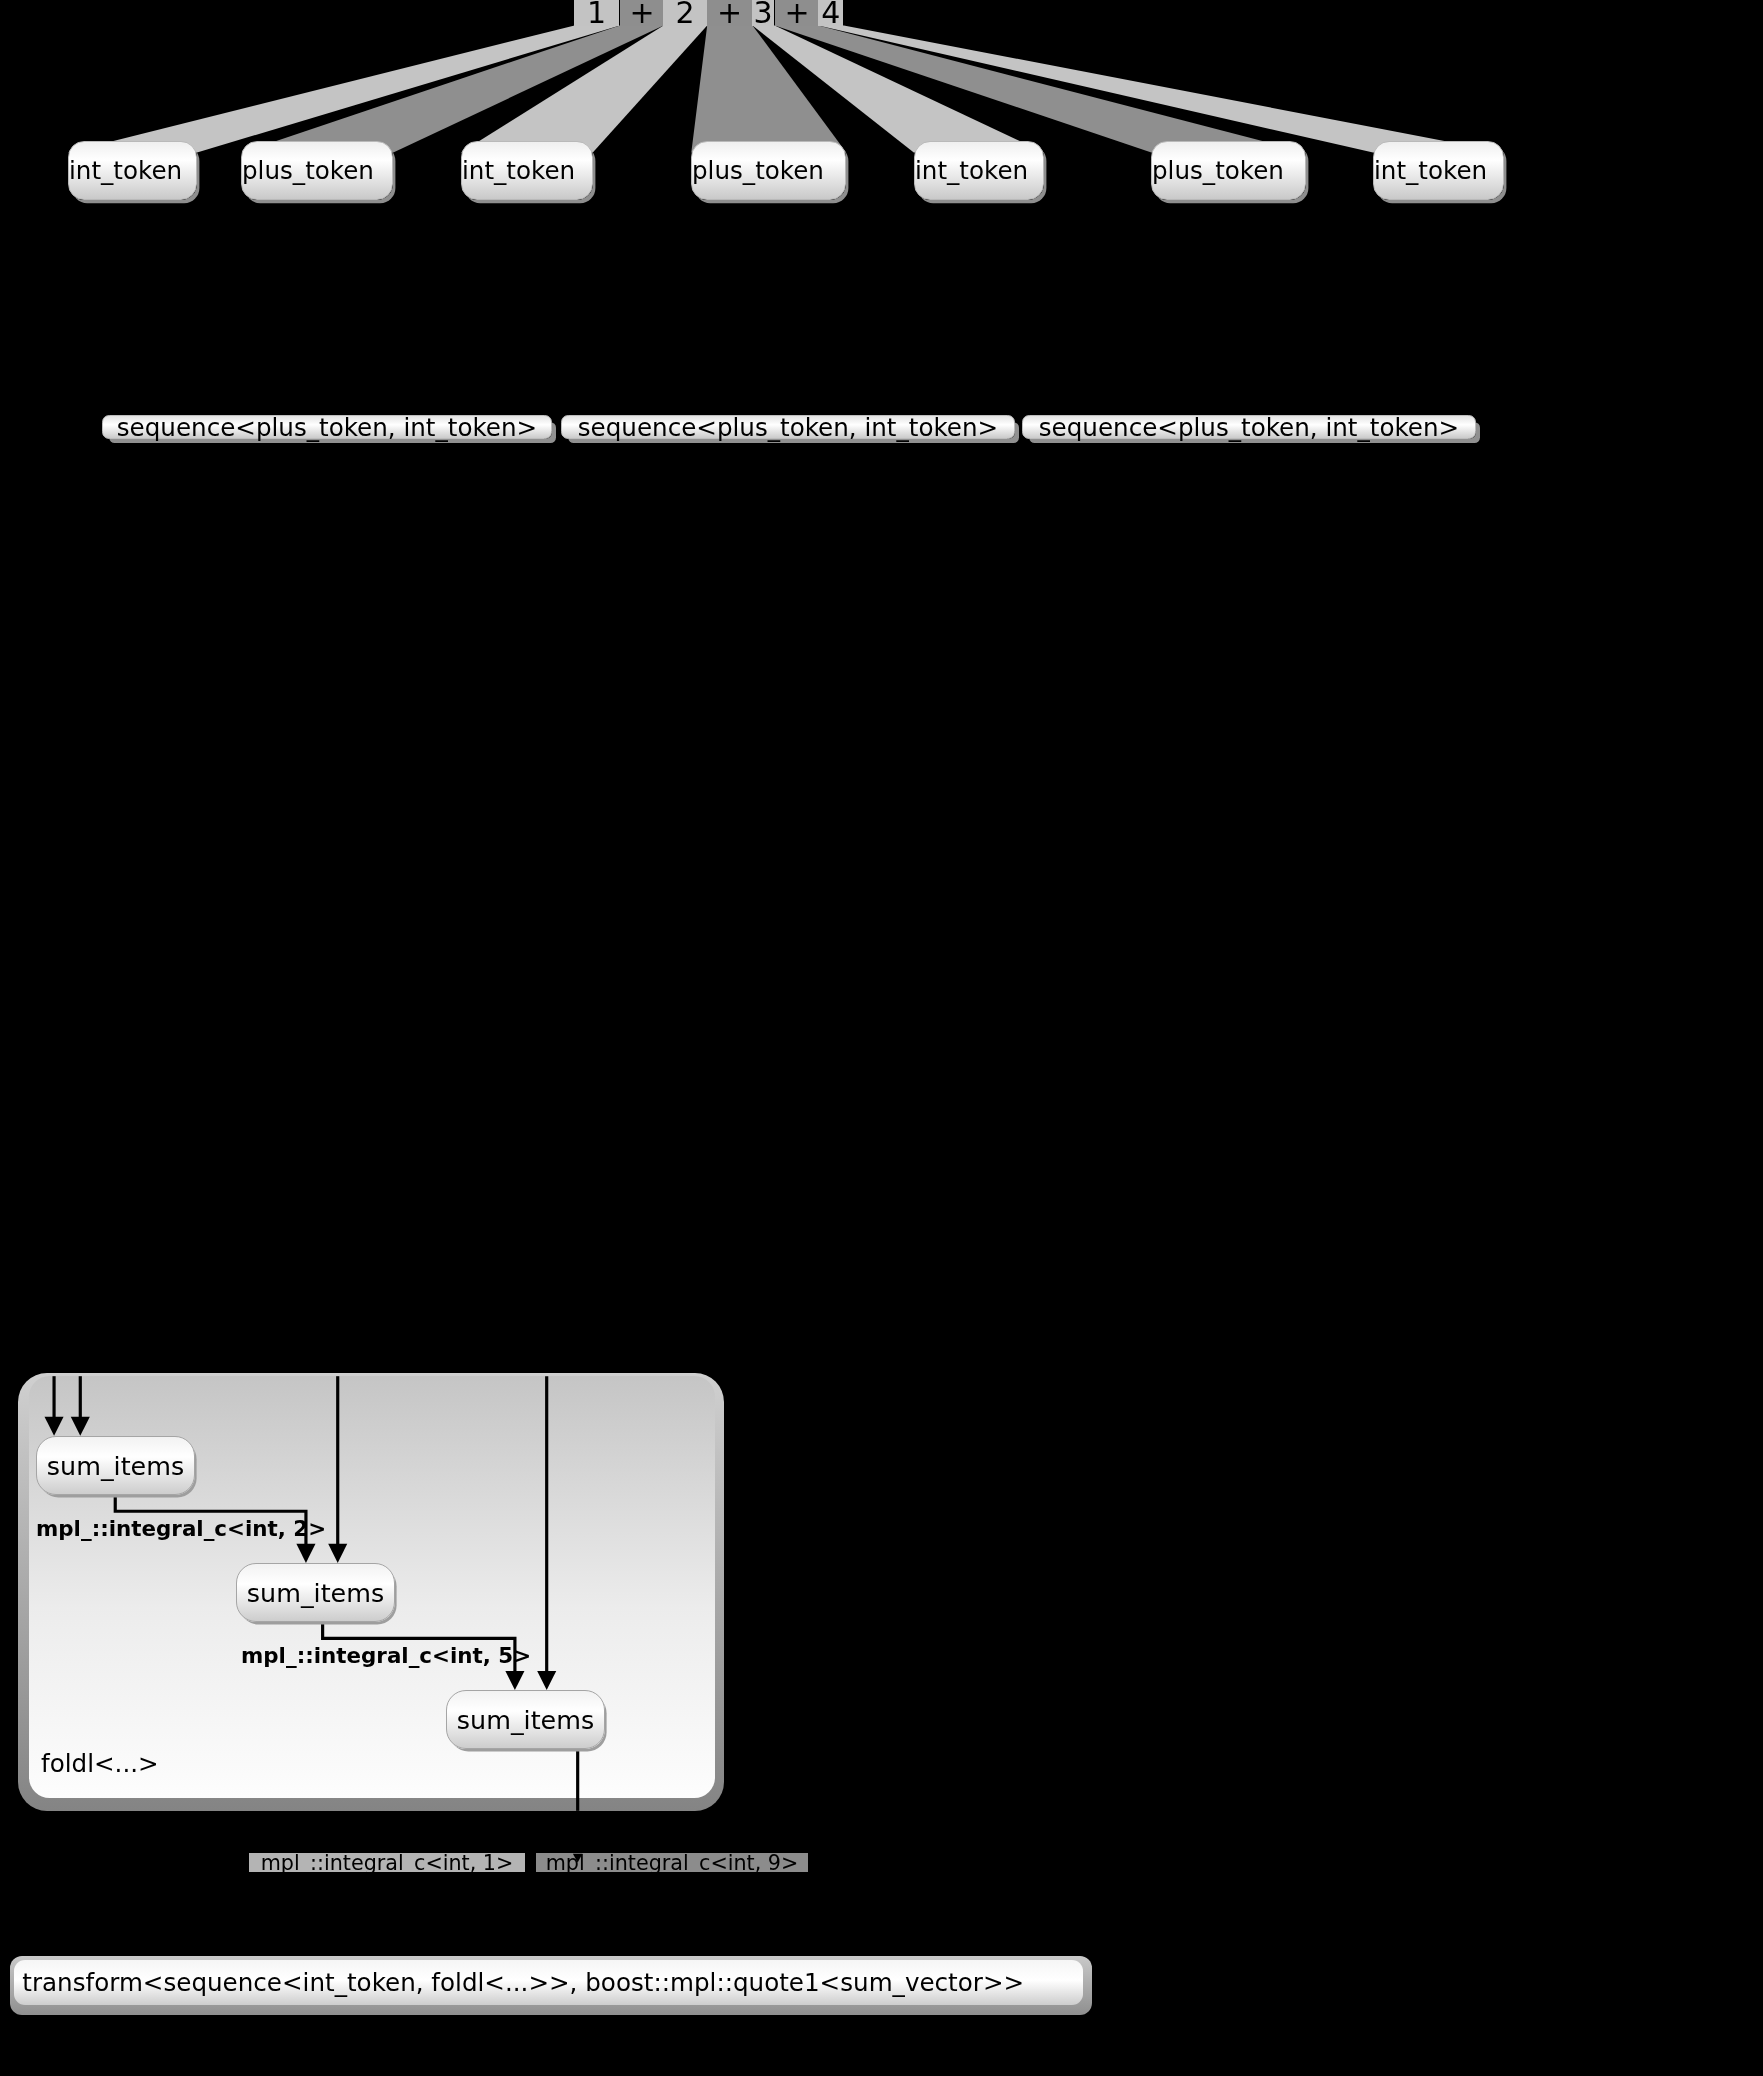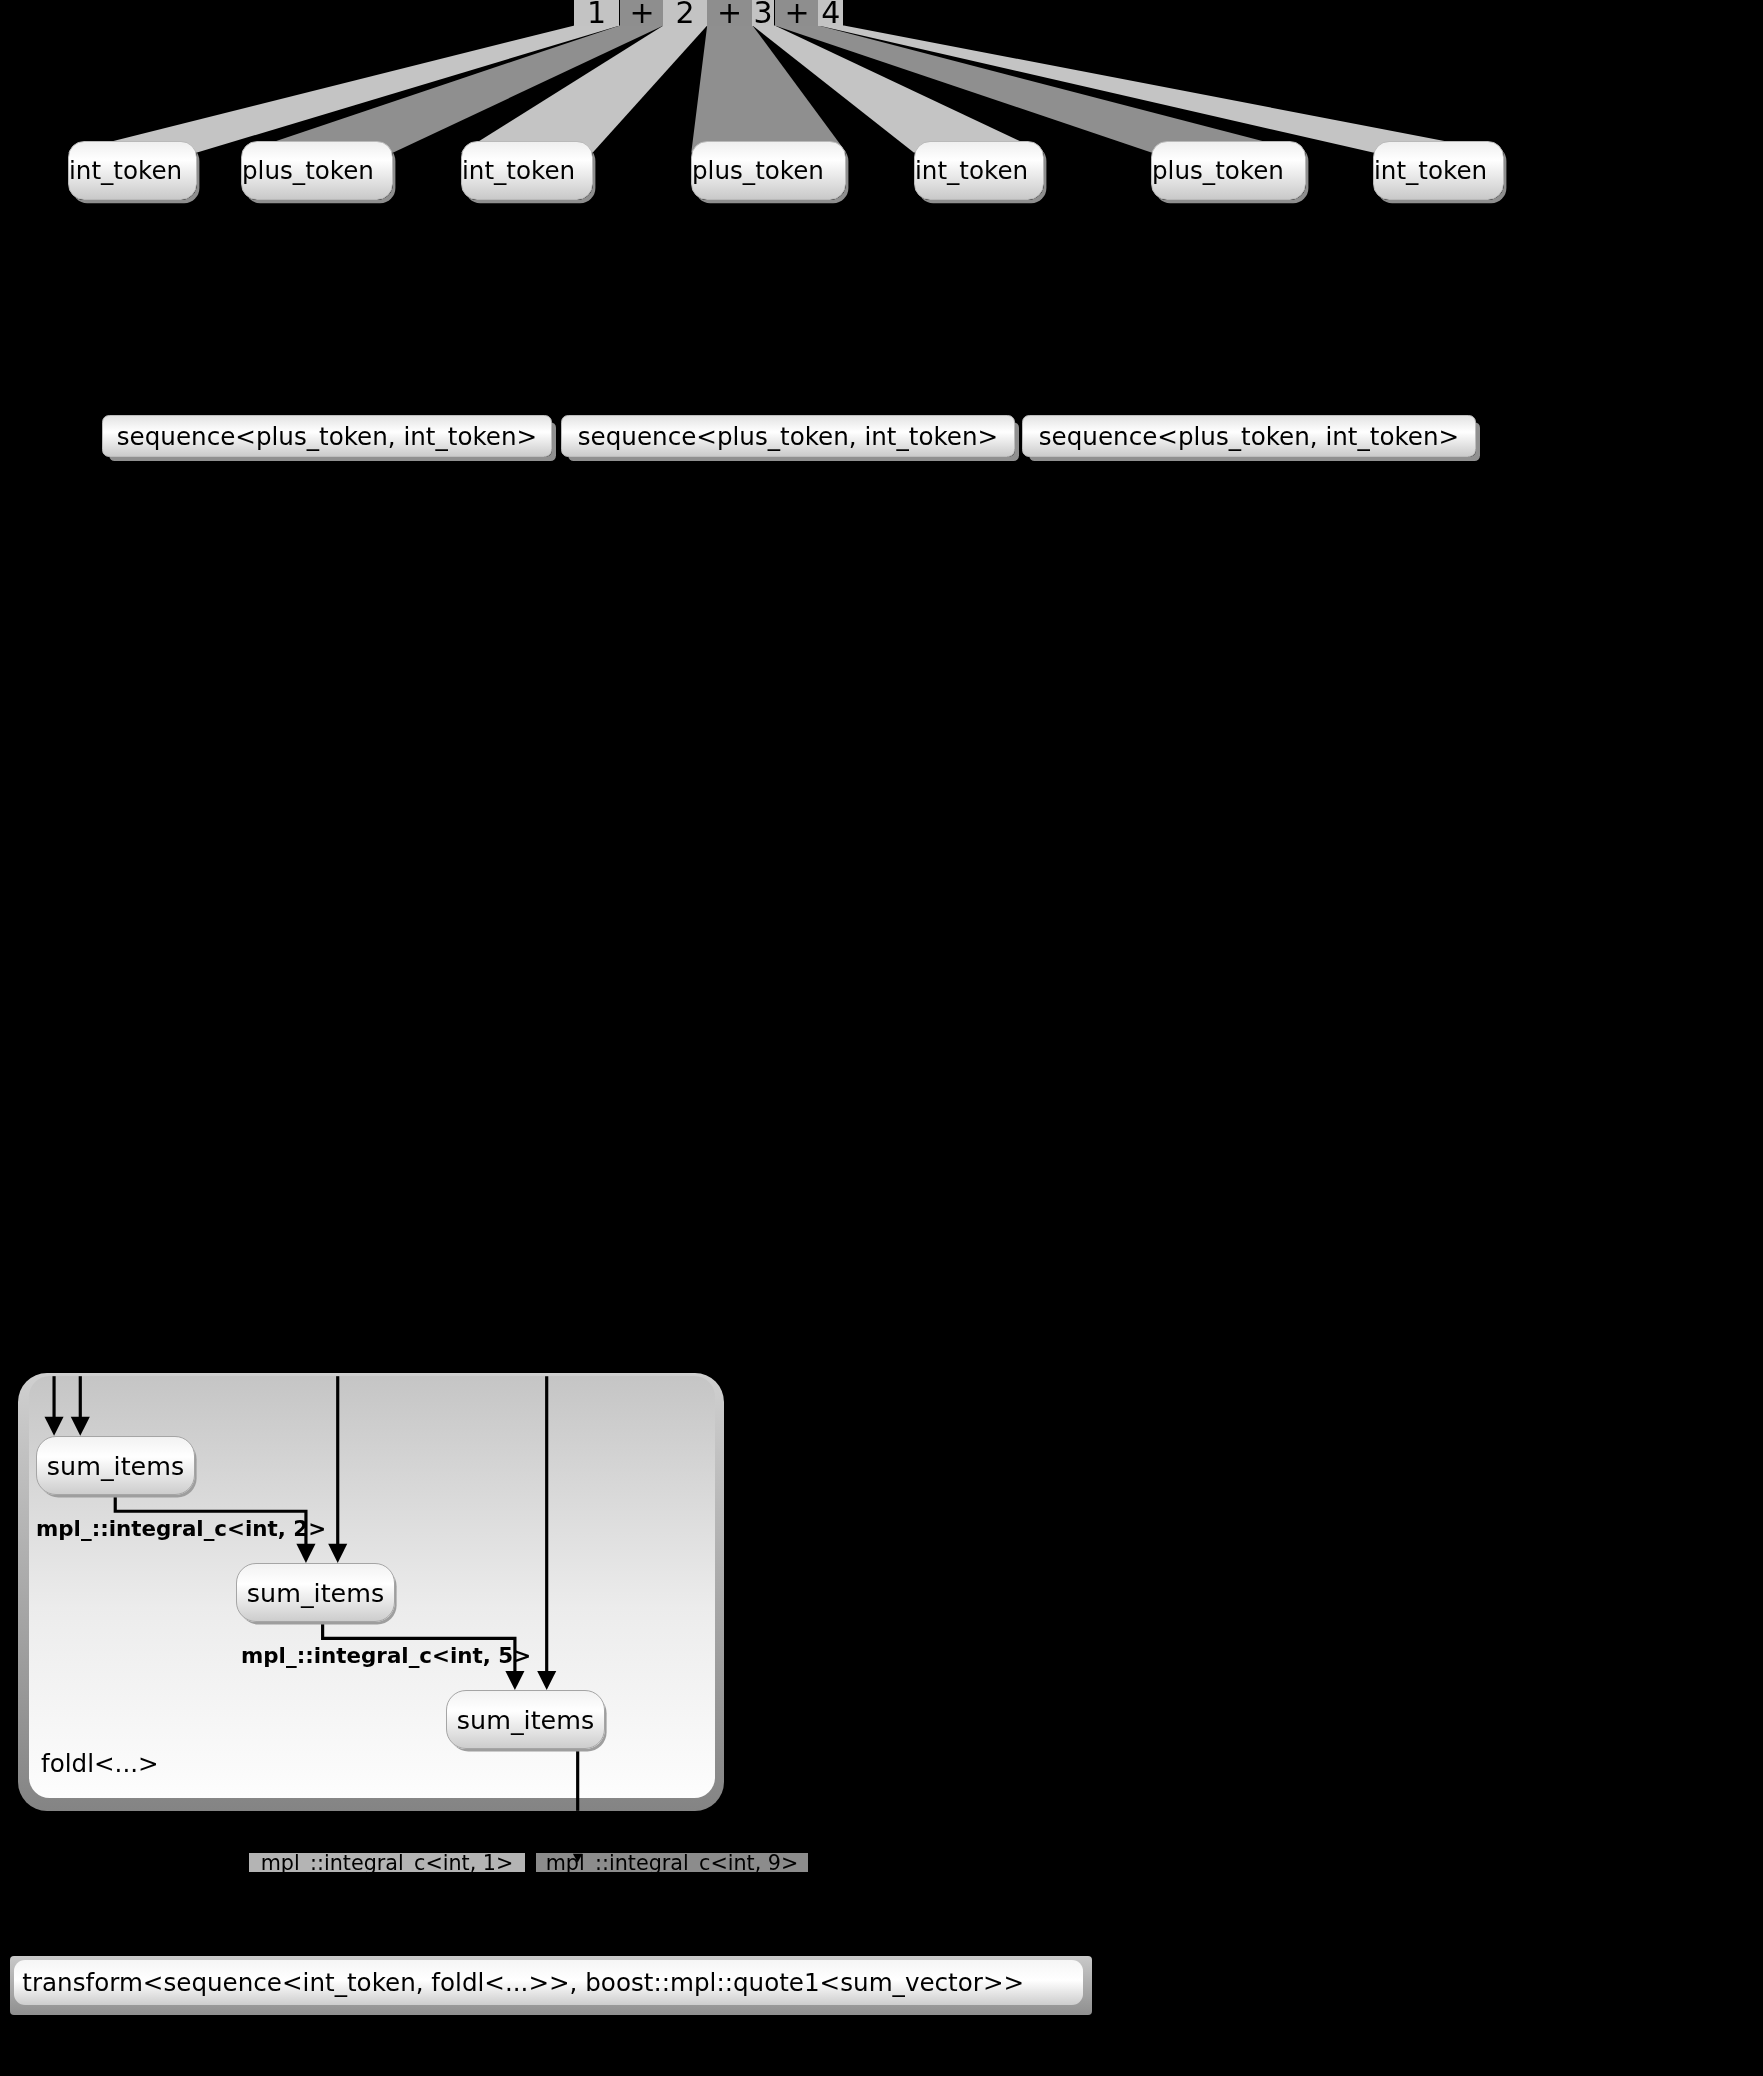--- a/index.html
+++ b/index.html
@@ -16,21 +16,21 @@
   
   .token-node{
     position:absolute;top:141px;height:59px;border-radius:16px;
     background:linear-gradient(180deg,#efefef 0%,#ffffff 32%,#c9c9c9 100%);
     border:1.6px solid #b9b9b9;box-shadow:3.2px 4px 0 -0.8px #8e8e8e;
     display:flex;align-items:center;
     font-size:24.6px;z-index:3;box-sizing:border-box;white-space:nowrap;
   }
   
   .seq-node{
-    position:absolute;top:415px;height:42px;border-radius:7.1px;
+    position:absolute;top:415px;height:24px;border-radius:7.1px;
     background:linear-gradient(180deg,#e3e3e3 0%,#ffffff 40%,#cbcbcb 100%);
     border:1.6px solid #bdbdbd;box-shadow:5.6px 5.6px 0 -1.6px #909090;
     display:flex;align-items:center;justify-content:center;
     font-size:24.6px;z-index:3;box-sizing:border-box;white-space:nowrap;
   }
   
   .foldl-outer{
     position:absolute;left:18px;top:1373px;width:706px;height:438px;border-radius:29px;
     background:linear-gradient(180deg,#d0d0d0 0%,#a5a5a5 55%,#848484 100%);z-index:3;
   }
@@ -52,21 +52,21 @@
   .foldl-label{
     position:absolute;left:41px;top:1749px;font-size:24.6px;z-index:6;white-space:nowrap;
   }
   
   .result-chip{
     position:absolute;top:1853px;height:19px;display:flex;align-items:center;justify-content:center;
     font-size:20.7px;z-index:3;white-space:nowrap;
   }
   
   .transform-outer{
-    position:absolute;left:9.5px;top:1956px;width:1082px;height:59px;border-radius:4px;
+    position:absolute;left:9.5px;top:1956px;width:1082px;height:59px;border-radius:12px;
     background:linear-gradient(180deg,#c9c9c9 0%,#8f8f8f 100%);z-index:3;
   }
   .transform-inner{
     position:absolute;left:4.8px;top:4px;width:1069px;height:45px;border-radius:11px;
     background:linear-gradient(180deg,#f5f5f5 0%,#ffffff 45%,#cdcdcd 100%);
     display:flex;align-items:center;justify-content:flex-start;padding-left:8px;
     font-size:24.6px;box-sizing:border-box;white-space:nowrap;
   }
   svg line, svg polyline{stroke:#000;}
 </style>

